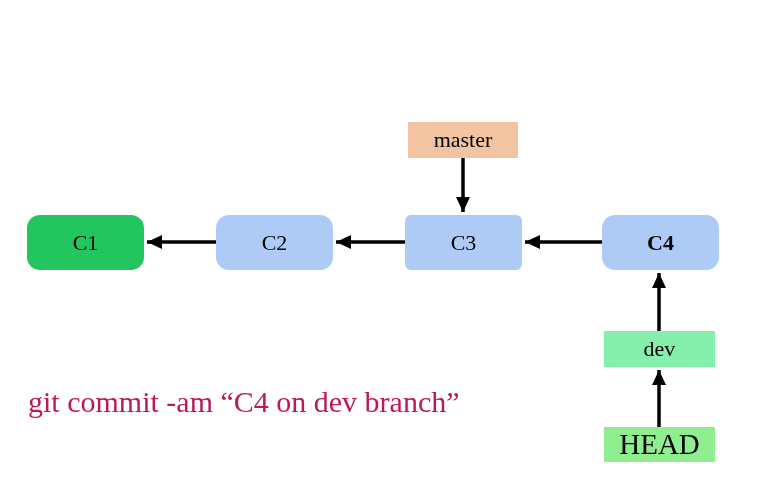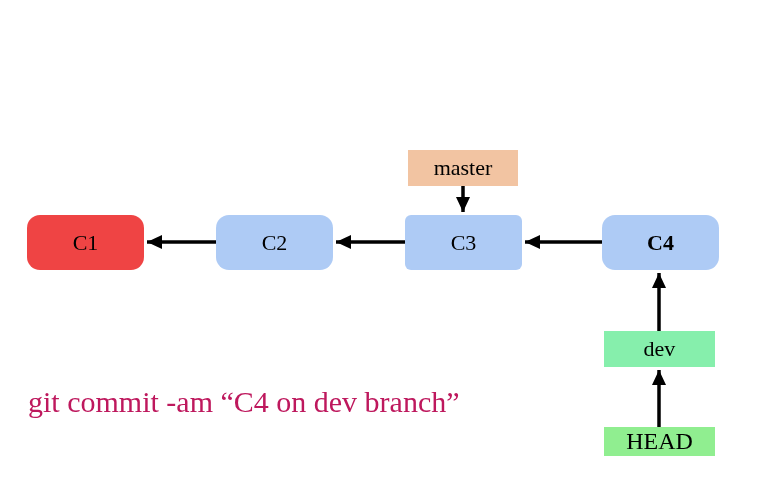--- a/index.html
+++ b/index.html
@@ -40,21 +40,21 @@
   .tag-node {
     width: 111px;
     height: 36px;
   }
   #node-c1 { left: 27px;  top: 215px; }
   #node-c2 { left: 216px; top: 215px; justify-content: center; }
   #node-c3 { left: 405px; top: 215px; }
   #node-c4 { left: 602px; top: 215px; }
   #node-master { left: 408px; top: 122px; width: 110px; }
   #node-dev    { left: 604px; top: 331px; }
-  #node-head   { left: 604px; top: 427px; height: 29px; font-size: 24px; }
+  #node-head   { left: 604px; top: 427px; height: 35px; font-size: 29px; }
   #caption {
     position: absolute;
     left: 28px;
     top: 385px;
     font-size: 30px;
     color: #be185d;
     white-space: nowrap;
   }
 </style>
 </head>
@@ -69,37 +69,37 @@
       </marker>
     </defs>
     <line x1="216" y1="242" x2="147" y2="242" stroke-width="3.5" marker-end="url(#arrowhead)" stroke="#000000"></line>
     <line x1="405" y1="242" x2="336" y2="242" stroke-width="3.5" marker-end="url(#arrowhead)" stroke="#000000"></line>
     <line x1="602" y1="242" x2="525" y2="242" stroke-width="3.5" marker-end="url(#arrowhead)" stroke="#000000"></line>
     <line x1="463" y1="158" x2="463" y2="212" stroke-width="3.5" marker-end="url(#arrowhead)" stroke="#000000"></line>
     <line x1="659" y1="331" x2="659" y2="273" stroke-width="3.5" marker-end="url(#arrowhead)" stroke="#000000"></line>
     <line x1="659" y1="427" x2="659" y2="370" stroke-width="3.5" marker-end="url(#arrowhead)" stroke="#000000"></line>
   </svg>
 
-  <div class="node commit-node" id="node-c1" style="background-color: #ef4444;">
+  <div class="node commit-node" id="node-c1" style="background-color: #22c55e;">
     <span>C1</span>
   </div>
 
   <div class="node commit-node" id="node-c2" style="background-color: rgb(174, 203, 245);">
     <span>C2</span>
   </div>
 
   <div class="node commit-node" id="node-c3" style="background-color: rgb(174, 203, 245); border-radius: 6px;">
     <span>C3</span>
   </div>
 
   <div class="node commit-node" id="node-c4" style="background-color: rgb(174, 203, 245); font-weight: bold;">
     <span>C4</span>
   </div>
 
-  <div class="node tag-node" id="node-master" style="background-color: rgb(242, 196, 162); margin-top: 28px;">
+  <div class="node tag-node" id="node-master" style="background-color: rgb(242, 196, 162);">
     <span>master</span>
   </div>
 
   <div class="node tag-node" id="node-dev" style="background-color: #86efac;">
     <span>dev</span>
   </div>
 
   <div class="node tag-node" id="node-head" style="background-color: rgb(144, 238, 144);">
     <span>HEAD</span>
   </div>

